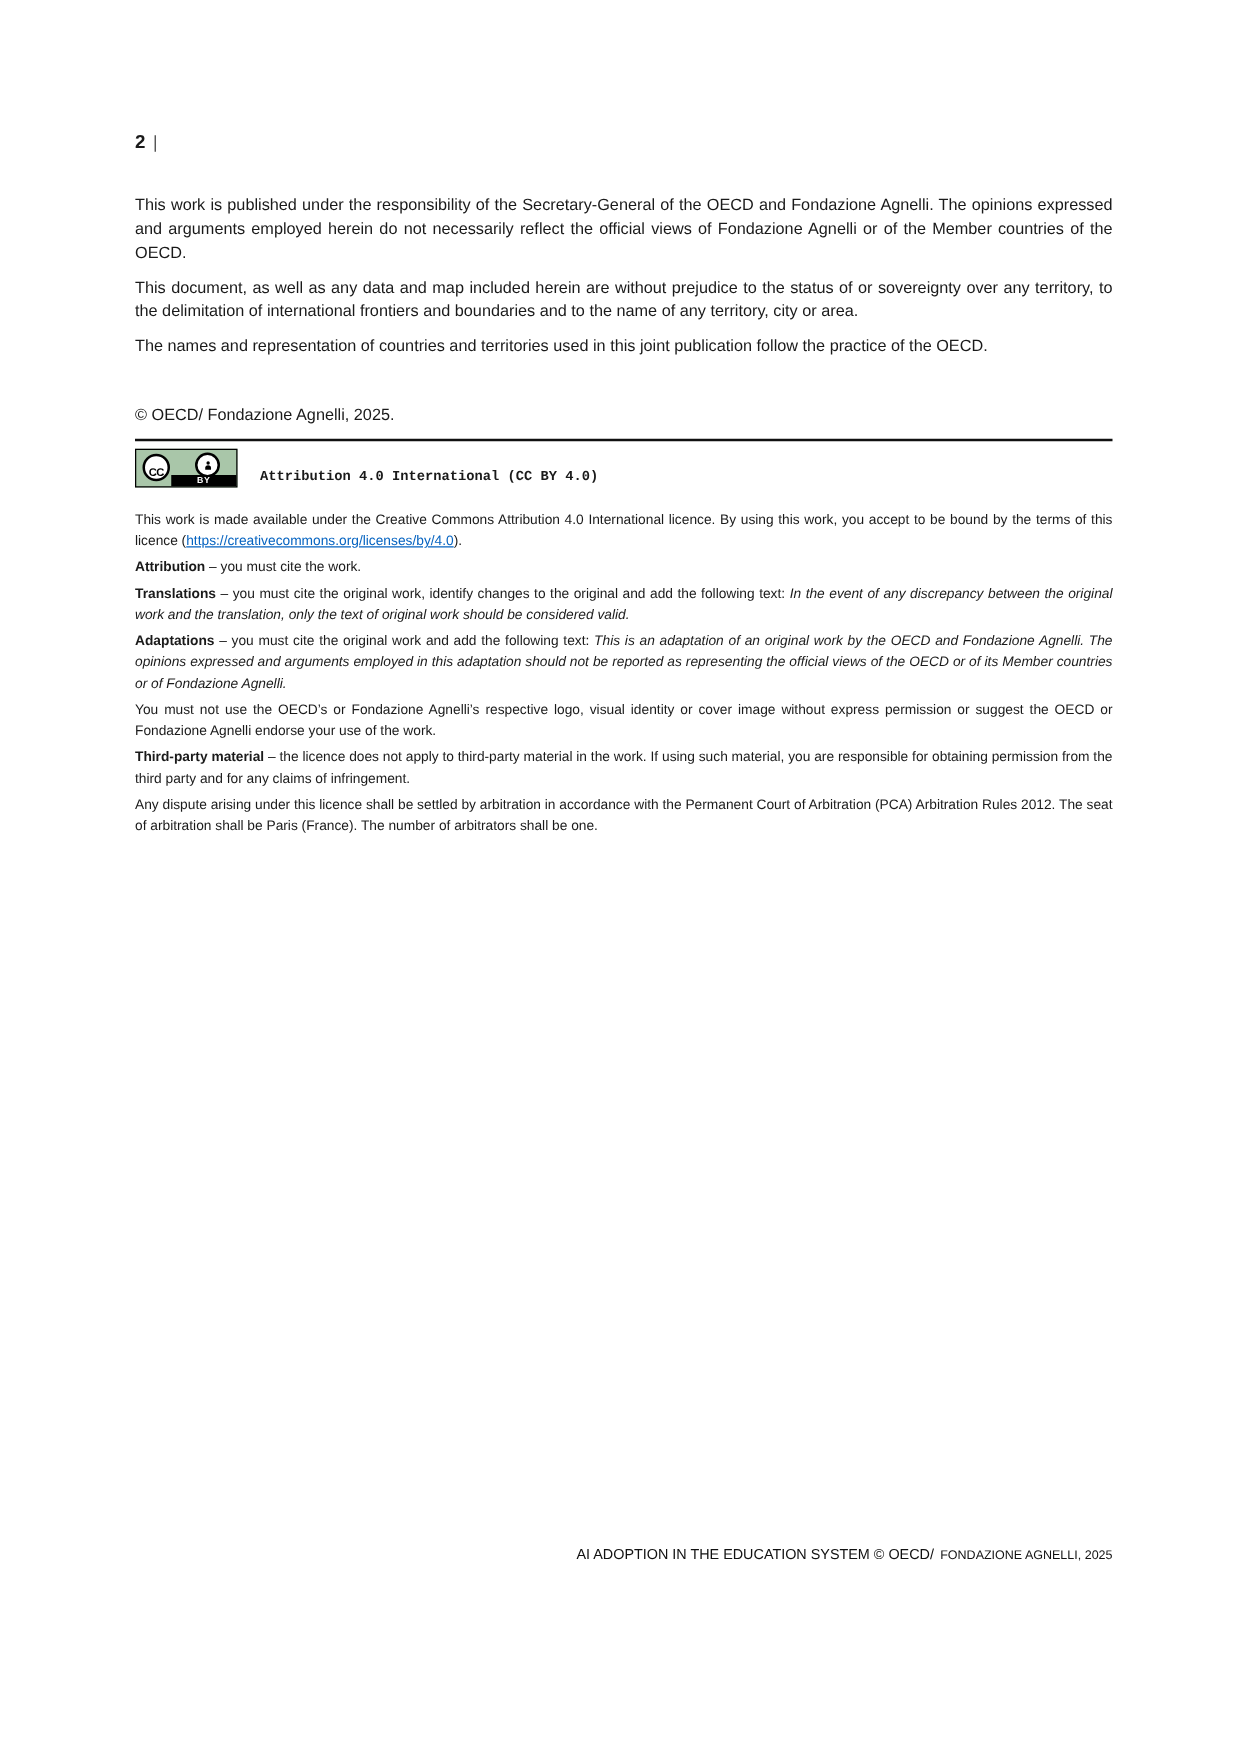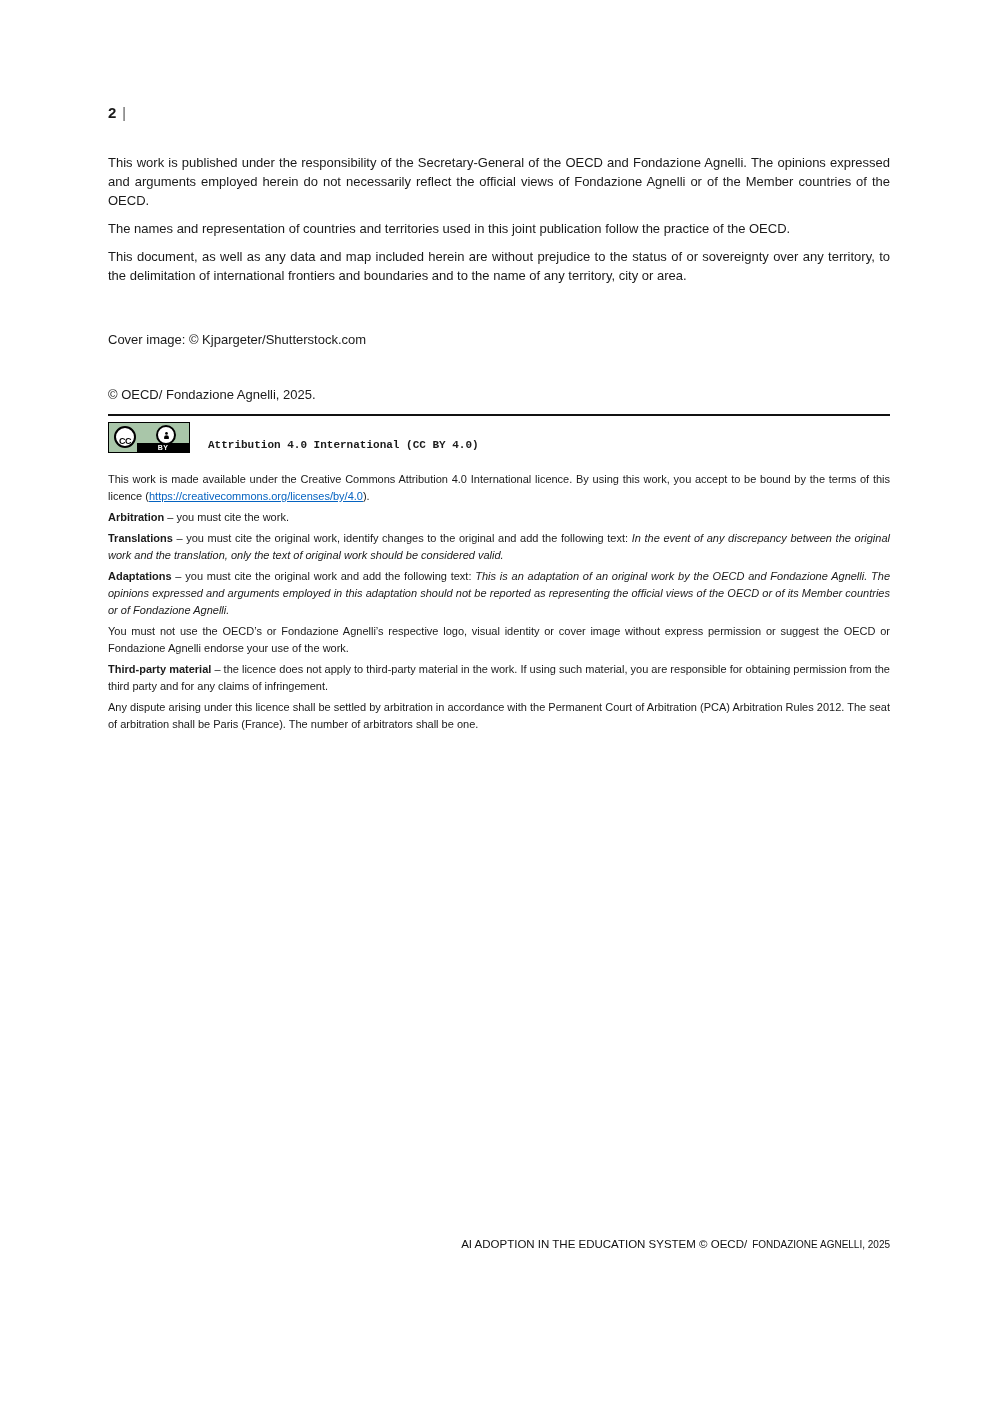--- a/index.html
+++ b/index.html
@@ -134,24 +134,23 @@
 </head>
 <body>
 
 <div class="page">
 
   <div class="page-number">
     <span class="num">2</span><span class="sep">|</span>
   </div>
 
   <p class="body-par">This work is published under the responsibility of the Secretary-General of the OECD and Fondazione Agnelli. The opinions expressed and arguments employed herein do not necessarily reflect the official views of Fondazione Agnelli or of the Member countries of the OECD.</p>
+  <p class="body-par">This document, as well as any data and map included herein are without prejudice to the status of or sovereignty over any territory, to the delimitation of international frontiers and boundaries and to the name of any territory, city or area.</p>
   <p class="body-par single-line">The names and representation of countries and territories used in this joint publication follow the practice of the OECD.</p>
-  <p class="body-par">This document, as well as any data and map included herein are without prejudice to the status of or sovereignty over any territory, to the delimitation of international frontiers and boundaries and to the name of any territory, city or area.</p>
 
-  <div class="cover-line">Cover image: © Kjpargeter/Shutterstock.com</div>
 
   <div class="copyright-line">© OECD/ Fondazione Agnelli, 2025.</div>
 
   <hr class="rule">
 
   <div class="badge-row">
     <div class="cc-badge">
       <div class="cc-circle">
         <span>CC</span>
       </div>
@@ -164,21 +163,21 @@
       <div class="by-strip">
         <span>BY</span>
       </div>
     </div>
     <div class="lic-title">Attribution 4.0 International (CC BY 4.0)</div>
   </div>
 
   <div class="lic-block">
     <p class="lic"><span>This work is made available under the Creative Commons Attribution 4.0 International licence. By using this work, you accept to be bound by the terms of this licence (</span><a class="link">https://creativecommons.org/licenses/by/4.0</a><span>).</span></p>
 
-    <p class="lic"><strong>Arbitration</strong><span> – you must cite the work.</span><em></em></p>
+    <p class="lic"><strong>Attribution</strong><span> – you must cite the work.</span><em></em></p>
 
     <p class="lic"><strong>Translations</strong><span> – you must cite the original work, identify changes to the original and add the following text: </span><em>In the event of any discrepancy between the original work and the translation, only the text of original work should be considered valid.</em></p>
 
     <p class="lic"><strong>Adaptations</strong><span> – you must cite the original work and add the following text: </span><em>This is an adaptation of an original work by the OECD and Fondazione Agnelli. The opinions expressed and arguments employed in this adaptation should not be reported as representing the official views of the OECD or of its Member countries or of Fondazione Agnelli.</em></p>
 
     <p class="lic">You must not use the OECD’s or Fondazione Agnelli’s respective logo, visual identity or cover image without express permission or suggest the OECD or Fondazione Agnelli endorse your use of the work.</p>
 
     <p class="lic"><strong>Third-party material</strong><span> – the licence does not apply to third-party material in the work. If using such material, you are responsible for obtaining permission from the third party and for any claims of infringement.</span><em></em></p>
 
     <p class="lic">Any dispute arising under this licence shall be settled by arbitration in accordance with the Permanent Court of Arbitration (PCA) Arbitration Rules 2012. The seat of arbitration shall be Paris (France). The number of arbitrators shall be one.</p>

